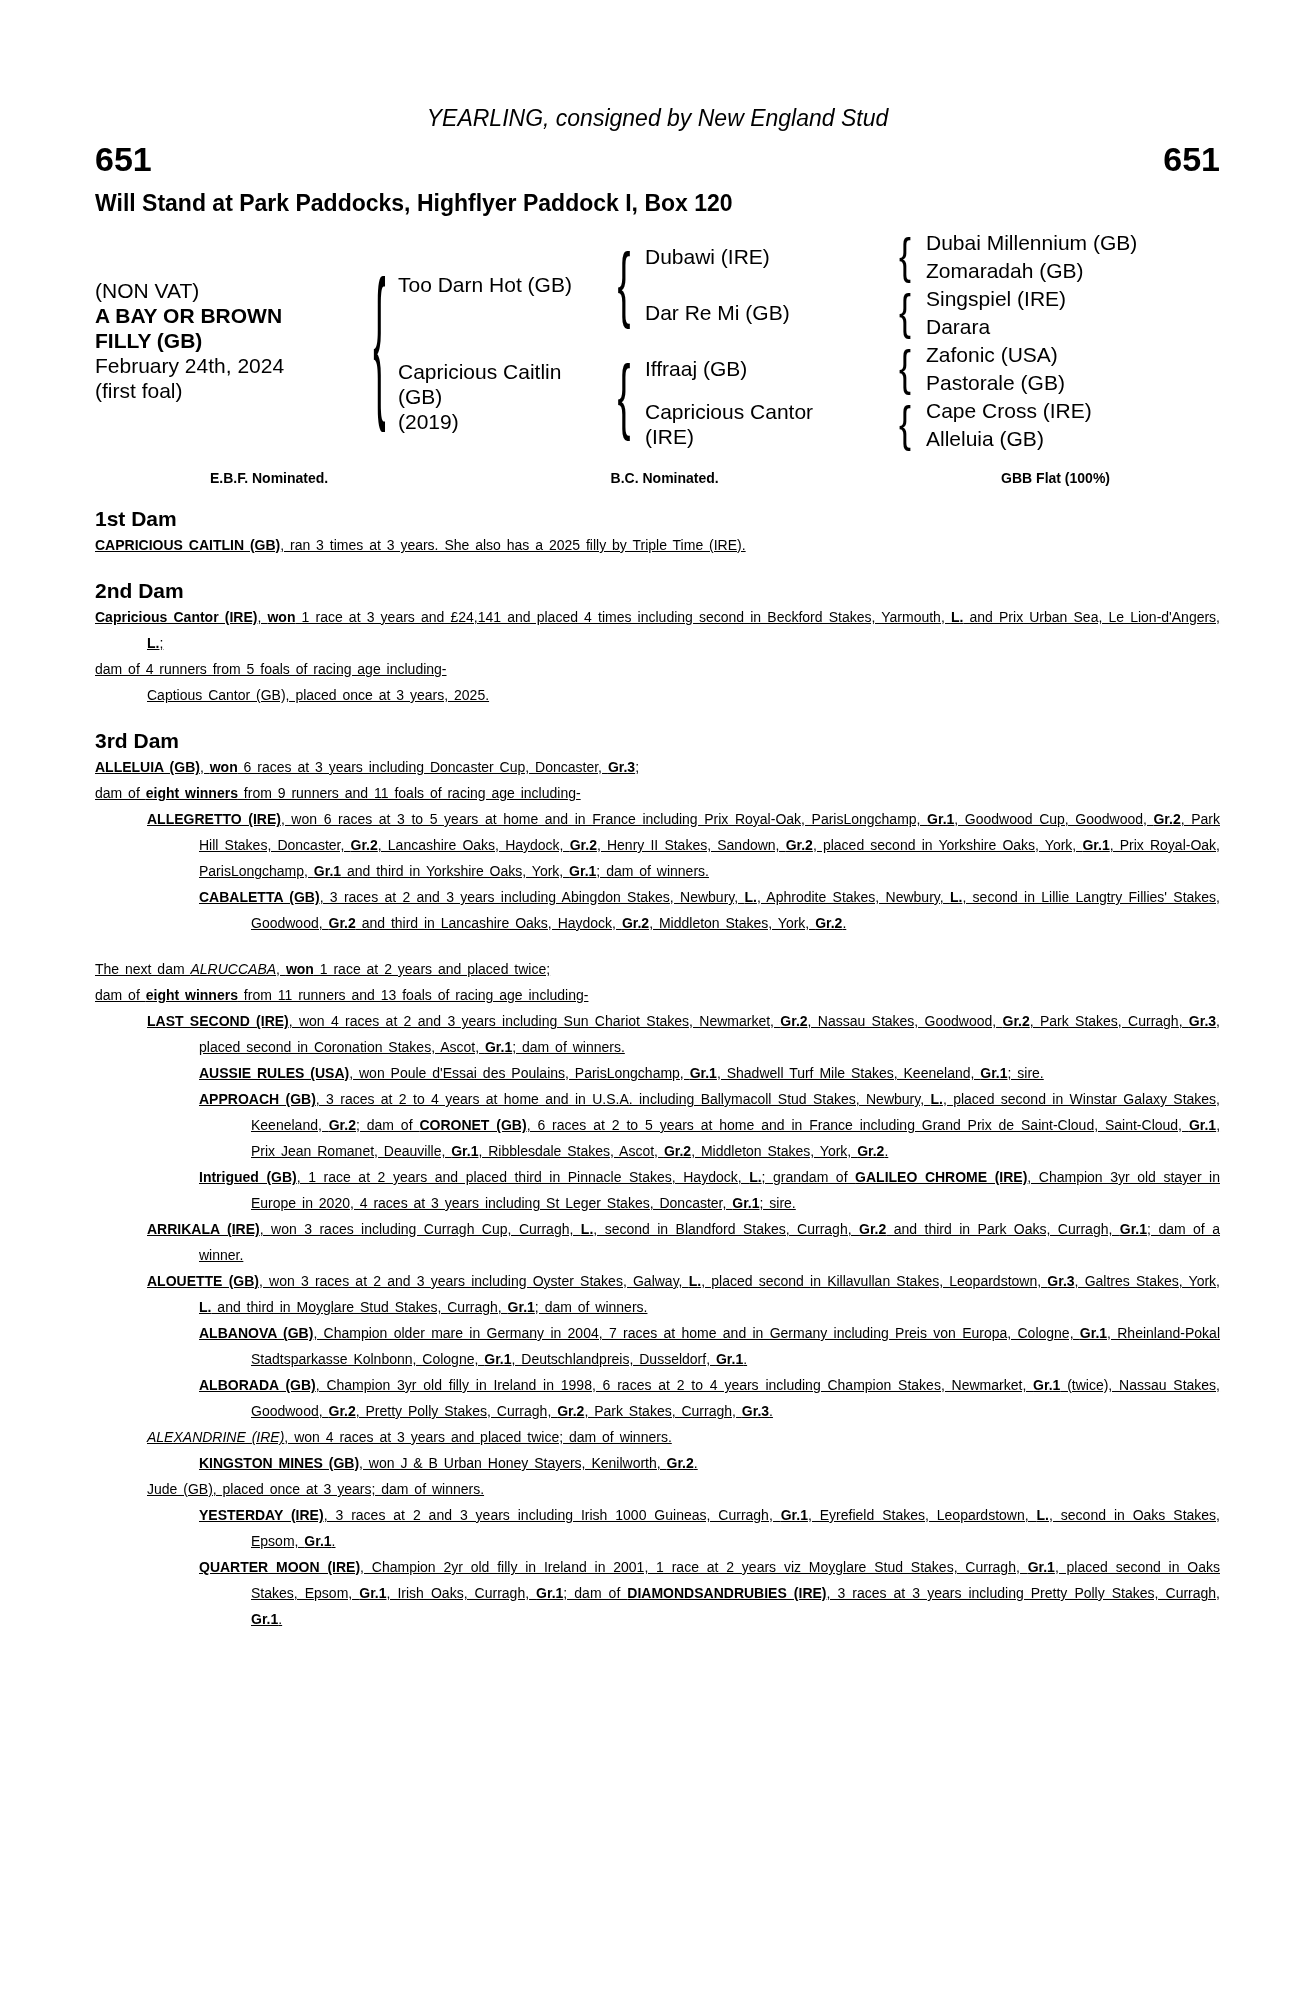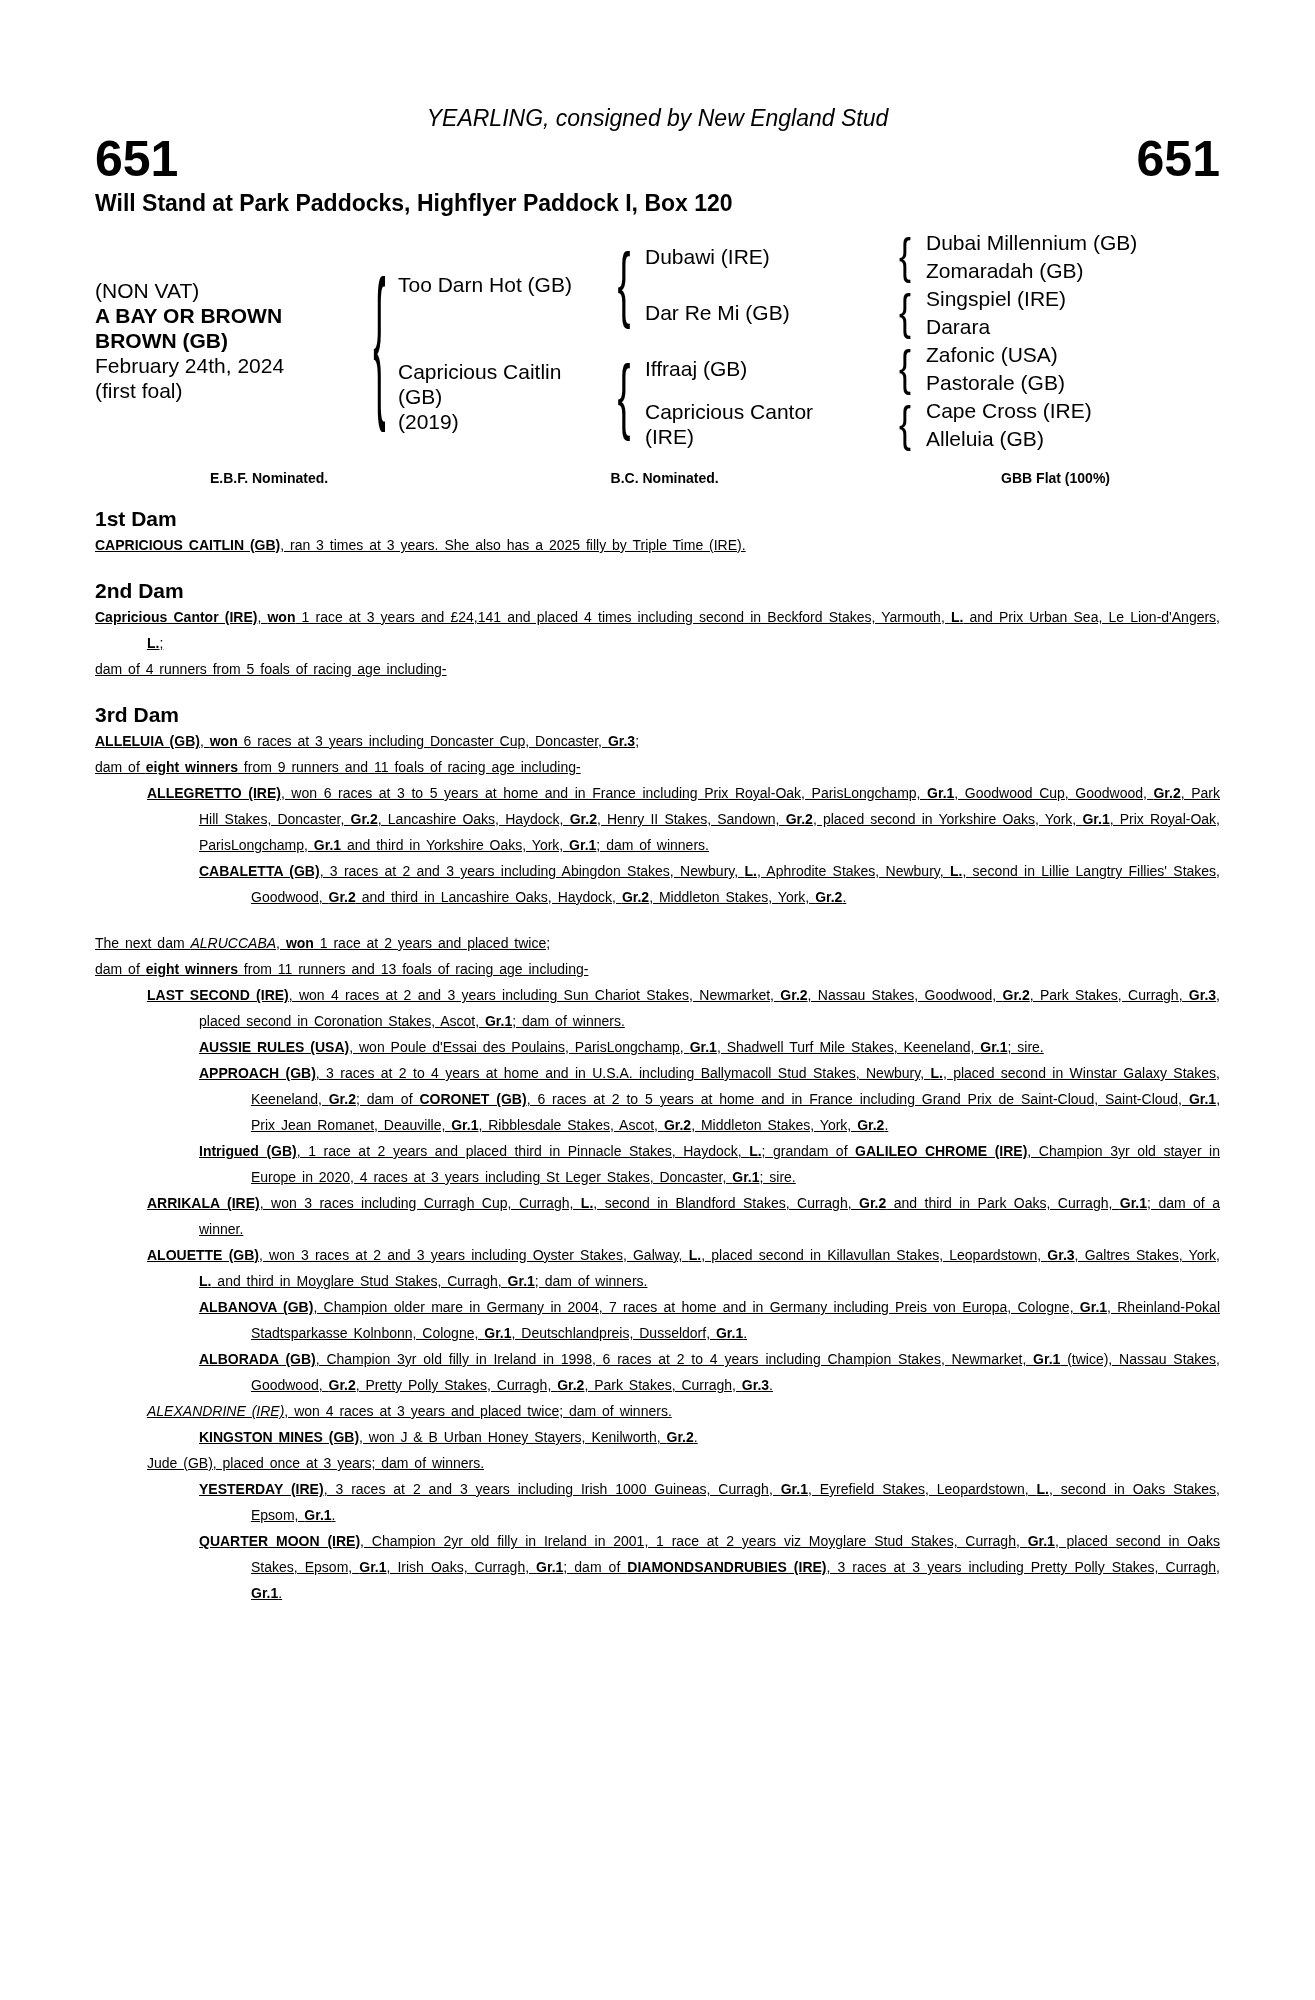--- a/index.html
+++ b/index.html
@@ -1,20 +1,20 @@
 <!DOCTYPE html>
 <html><head>
 <meta charset="utf-8">
 <style>
   html,body{margin:0;padding:0;background:#fff;}
   body{width:1315px;height:2000px;font-family:"Liberation Sans",sans-serif;color:#000;}
   .page{box-sizing:border-box;width:1315px;height:2000px;padding:104px 95px 0 95px;overflow:hidden;}
   .consign{text-align:center;font-style:italic;font-size:23px;line-height:28px;}
   .lotrow{display:flex;justify-content:space-between;align-items:flex-start;margin-top:2px;}
-  .lot{font-size:50px;font-weight:bold;line-height:50px;}
+  .lot{font-size:34px;font-weight:bold;line-height:50px;}
   .stand{font-weight:bold;font-size:23px;line-height:30px;margin-top:4px;}
 
   
   .ped{margin-top:10px;display:grid;grid-template-columns:265px 38px 205px 42px 245px 30px 1fr;grid-template-rows:repeat(8,28px);font-size:21px;}
   .cell{display:flex;align-items:center;line-height:25px;}
   .col{flex-direction:column;align-items:flex-start;justify-content:center;}
   .details{grid-area:1/1/9/2;}
   .bold{font-weight:bold;}
   .brace{display:flex;align-items:center;justify-content:center;}
   .brace span{display:block;line-height:1;}
@@ -45,21 +45,21 @@
     <span class="lot">651</span>
     <span class="lot">651</span>
   </div>
 
   <div class="stand">Will Stand at Park Paddocks, Highflyer Paddock I, Box 120</div>
 
   <div class="ped">
     <div class="cell col details">
       <span>(NON VAT)</span>
       <span class="bold">A BAY OR BROWN</span>
-      <span class="bold">BROWN (GB)</span>
+      <span class="bold">FILLY (GB)</span>
       <span>February 24th, 2024</span>
       <span>(first foal)</span>
     </div>
 
     <div class="brace b-big" style="grid-area:1/2/9/3">
         <span></span>
       </div>
 
     <div class="cell" style="grid-area:1/3/5/4">Too Darn Hot (GB)</div>
     <div class="cell col" style="grid-area:5/3/9/4">
@@ -114,20 +114,21 @@
 
   <section class="sec">
     <h2>1st Dam</h2>
     <p class="p l0"><span class="b">CAPRICIOUS CAITLIN (GB)</span><span>, ran 3 times at 3 years. She also has a 2025 filly by Triple Time (IRE).</span></p>
   </section>
 
   <section class="sec">
     <h2>2nd Dam</h2>
     <p class="p l0"><span class="b">Capricious Cantor (IRE)</span><span>, </span><span class="b">won</span><span> 1 race at 3 years and £24,141 and placed 4 times including second in Beckford Stakes, Yarmouth, </span><span class="b">L.</span><span> and Prix Urban Sea, Le Lion-d'Angers, </span><span class="b">L.</span><span>;</span></p>
     <p class="p l0"><span>dam of 4 runners from 5 foals of racing age including-</span></p>
+    <p class="p l1"><span>Captious Cantor (GB), placed once at 3 years, 2025.</span></p>
   </section>
 
   <section class="sec">
     <h2>3rd Dam</h2>
     <p class="p l0"><span class="b">ALLELUIA (GB)</span><span>, </span><span class="b">won</span><span> 6 races at 3 years including Doncaster Cup, Doncaster, </span><span class="b">Gr.3</span><span>;</span></p>
     <p class="p l0"><span>dam of </span><span class="b">eight winners</span><span> from 9 runners and 11 foals of racing age including-</span></p>
     <p class="p l1"><span class="b">ALLEGRETTO (IRE)</span><span>, won 6 races at 3 to 5 years at home and in France including Prix Royal-Oak, ParisLongchamp, </span><span class="b">Gr.1</span><span>, Goodwood Cup, Goodwood, </span><span class="b">Gr.2</span><span>, Park Hill Stakes, Doncaster, </span><span class="b">Gr.2</span><span>, Lancashire Oaks, Haydock, </span><span class="b">Gr.2</span><span>, Henry II Stakes, Sandown, </span><span class="b">Gr.2</span><span>, placed second in Yorkshire Oaks, York, </span><span class="b">Gr.1</span><span>, Prix Royal-Oak, ParisLongchamp, </span><span class="b">Gr.1</span><span> and third in Yorkshire Oaks, York, </span><span class="b">Gr.1</span><span>; dam of winners.</span></p>
     <p class="p l2"><span class="b">CABALETTA (GB)</span><span>, 3 races at 2 and 3 years including Abingdon Stakes, Newbury, </span><span class="b">L.</span><span>, Aphrodite Stakes, Newbury, </span><span class="b">L.</span><span>, second in Lillie Langtry Fillies' Stakes, Goodwood, </span><span class="b">Gr.2</span><span> and third in Lancashire Oaks, Haydock, </span><span class="b">Gr.2</span><span>, Middleton Stakes, York, </span><span class="b">Gr.2</span><span>.</span></p>
   </section>
 

